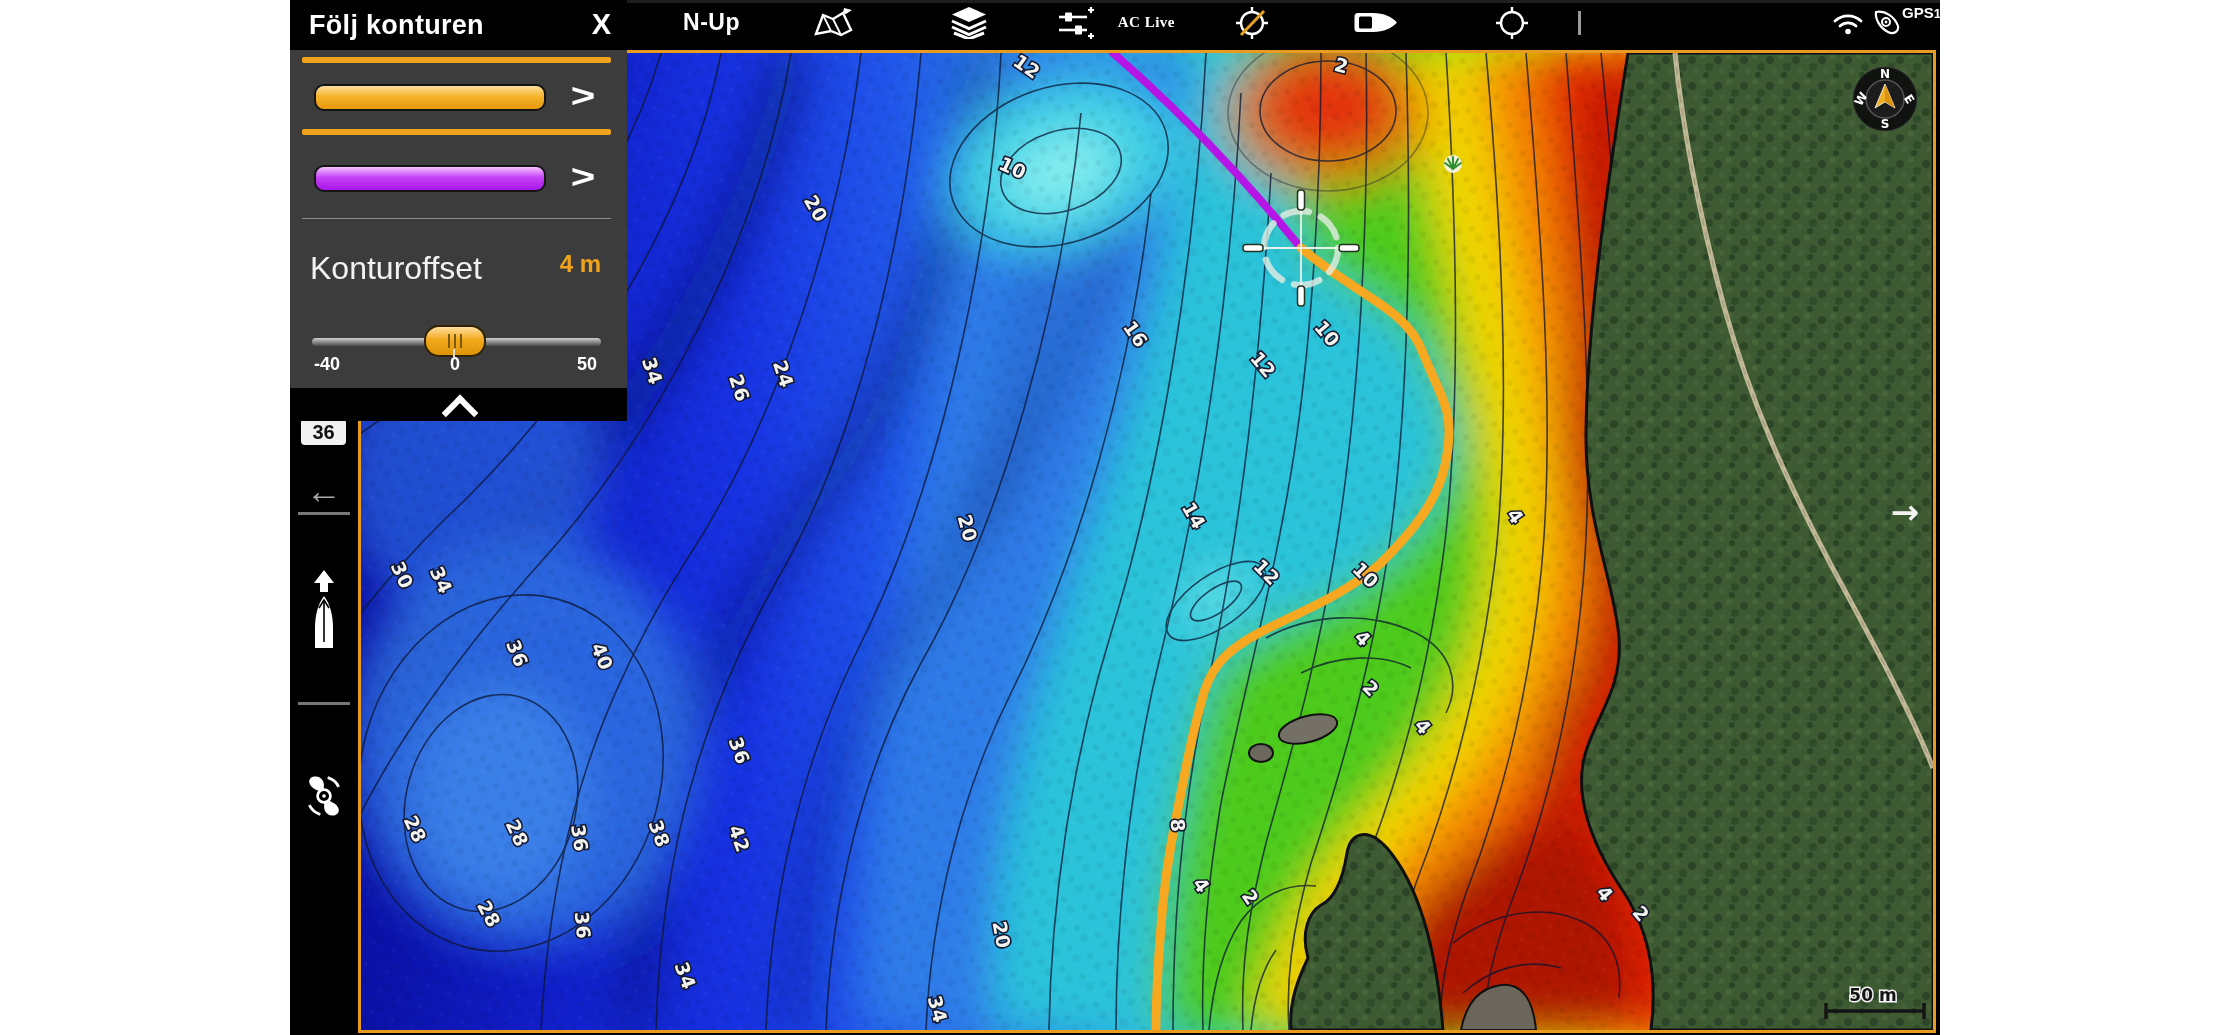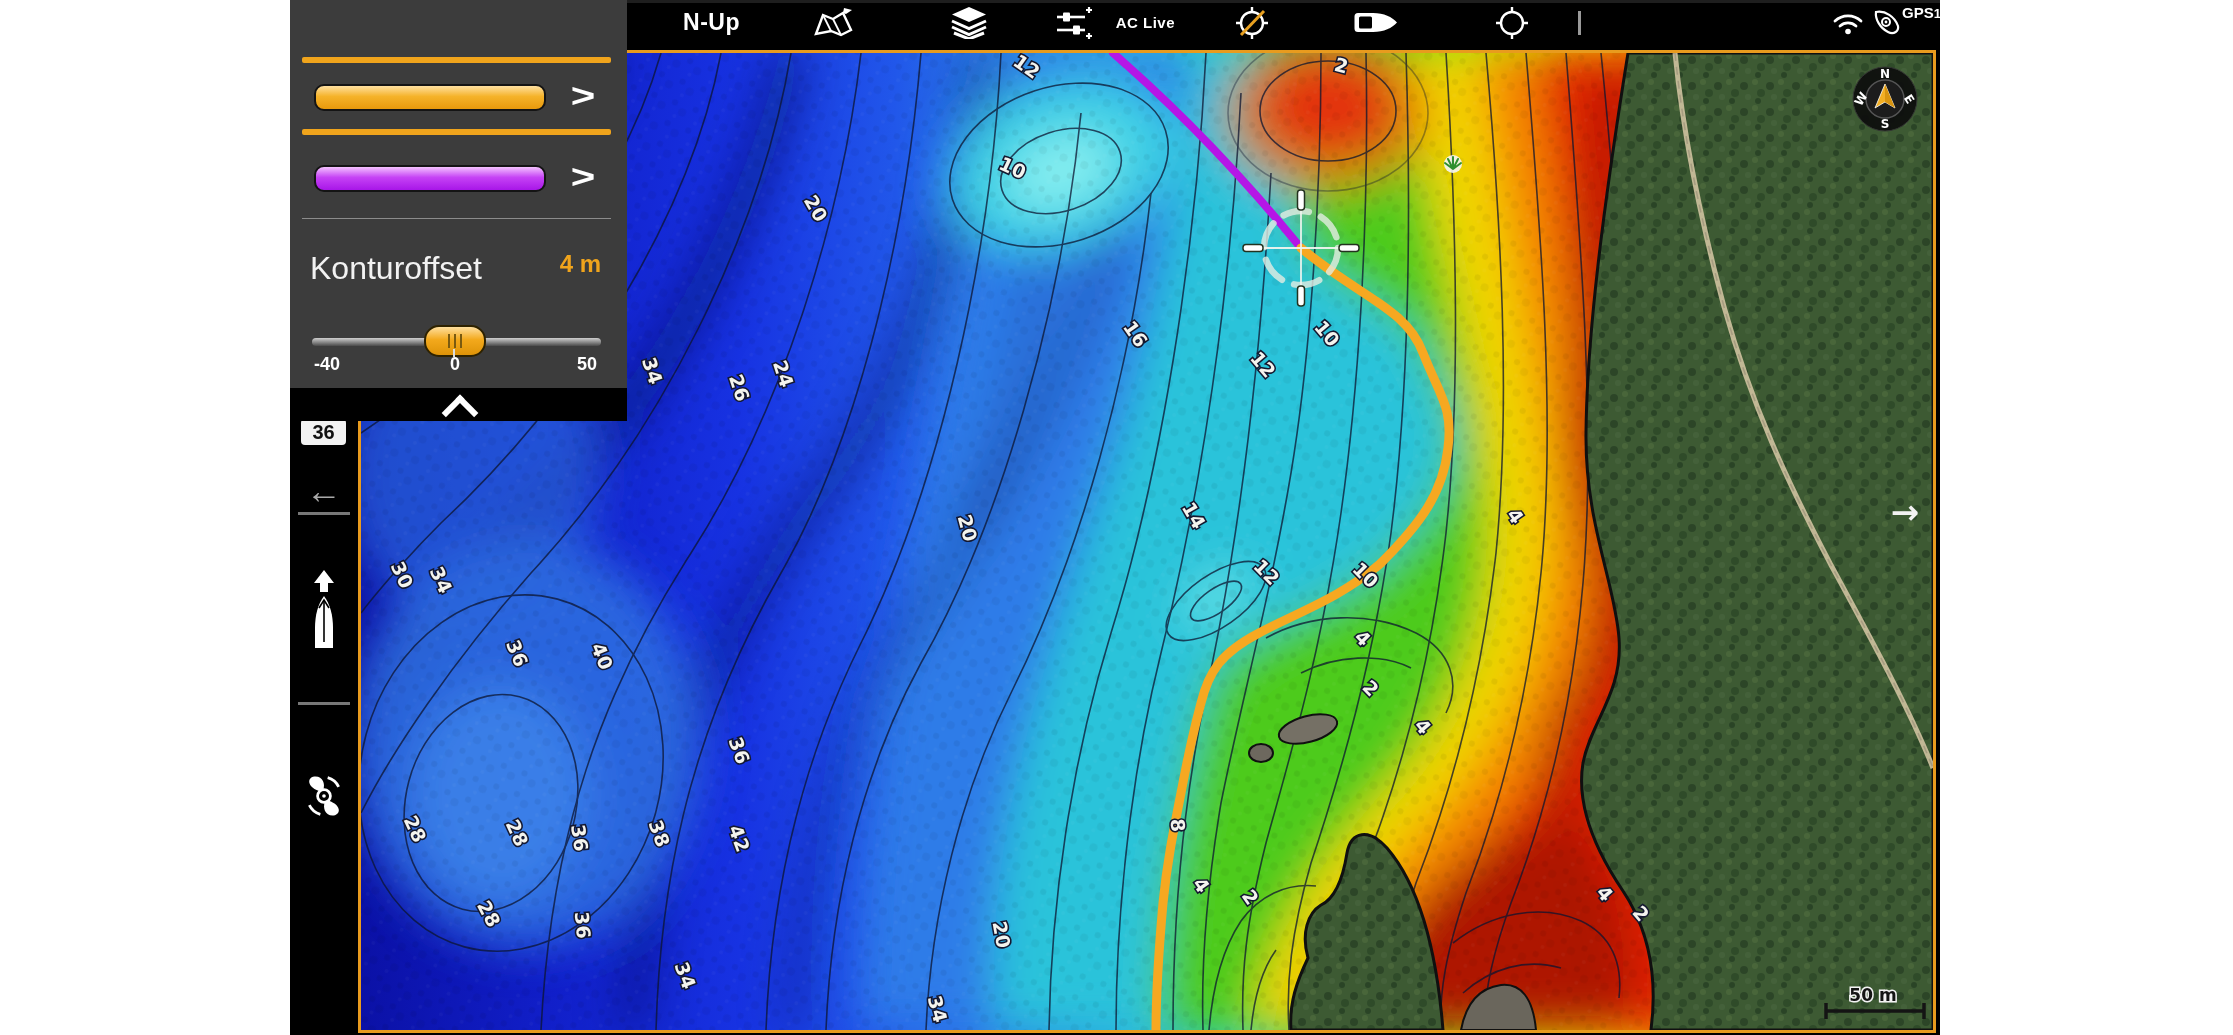--- a/index.html
+++ b/index.html
@@ -6,21 +6,21 @@
   body{font-family:"Liberation Sans",sans-serif;}
   .page{position:relative;width:2233px;height:1035px;background:#ffffff;overflow:hidden;}
   .screen{position:absolute;left:290px;top:0;width:1650px;height:1035px;background:#000;overflow:hidden;}
 
   
   .topbar{position:absolute;left:0;top:0;width:100%;height:42px;background:#000;border-top:3px solid #1e1e1e;box-sizing:border-box;}
   .tb-item{position:absolute;top:0;height:39px;display:flex;align-items:center;justify-content:flex-end;color:#fff;cursor:pointer;}
   .tb-label{font-size:23px;font-weight:bold;letter-spacing:.5px;}
   .tb-ic svg{display:block;}
   .tb-sep{position:absolute;top:8px;width:3px;height:24px;background:#9a9a9a;}
-  .aclive{gap:24px;}
+  .aclive{gap:24px;font-family:Liberation Serif, serif;}
   .aclive .tb-label{font-size:15px;}
   .gps-block{position:absolute;top:2px;display:flex;flex-direction:row;align-items:flex-end;color:#fff;line-height:1;}
   .gps-block .g1{font-size:15px;font-weight:bold;}
   .gps-block .g2{font-size:13px;font-weight:bold;margin-top:0px;margin-right:1px;}
 
   
   .sidebar{position:absolute;left:0;top:42px;width:68px;height:993px;background:#000;}
   .sb-badge{position:absolute;left:11px;top:377px;width:45px;height:26px;background:#f2f2f2;border-radius:4px;color:#111;
     font-size:20px;font-weight:800;text-align:center;line-height:26px;}
   .sb-arrow{position:absolute;left:0;top:428px;width:68px;text-align:center;font-size:36px;color:#a8a8a8;cursor:pointer;}
@@ -393,20 +393,24 @@
             <path d="M20,21 C8,18 4,8 12,5 C22,3 26,12 23,20 Z" fill="#fff"></path>
             <path d="M28,31 C40,34 44,44 36,47 C26,49 22,40 25,32 Z" fill="#fff"></path>
             <path d="M8,36 A19,19 0 0 0 20,46" stroke="#fff" stroke-width="3" fill="none"></path>
             <path d="M40,16 A19,19 0 0 0 28,6" stroke="#fff" stroke-width="3" fill="none"></path>
           </svg>
         </span>
       </div>
     </div>
 
     <div class="panel">
+      <div class="panel-title">
+        <span class="t">Följ konturen</span>
+        <span class="panel-close">X</span>
+      </div>
 
       <div class="rule" style="top:57px;"></div>
       <div class="pill orange" style="top:84px;"></div>
       <div class="chev" style="top:76px;">&gt;</div>
 
       <div class="rule" style="top:129px;"></div>
       <div class="pill purple" style="top:165px;"></div>
       <div class="chev" style="top:157px;">&gt;</div>
 
       <div class="thin-div"></div>

